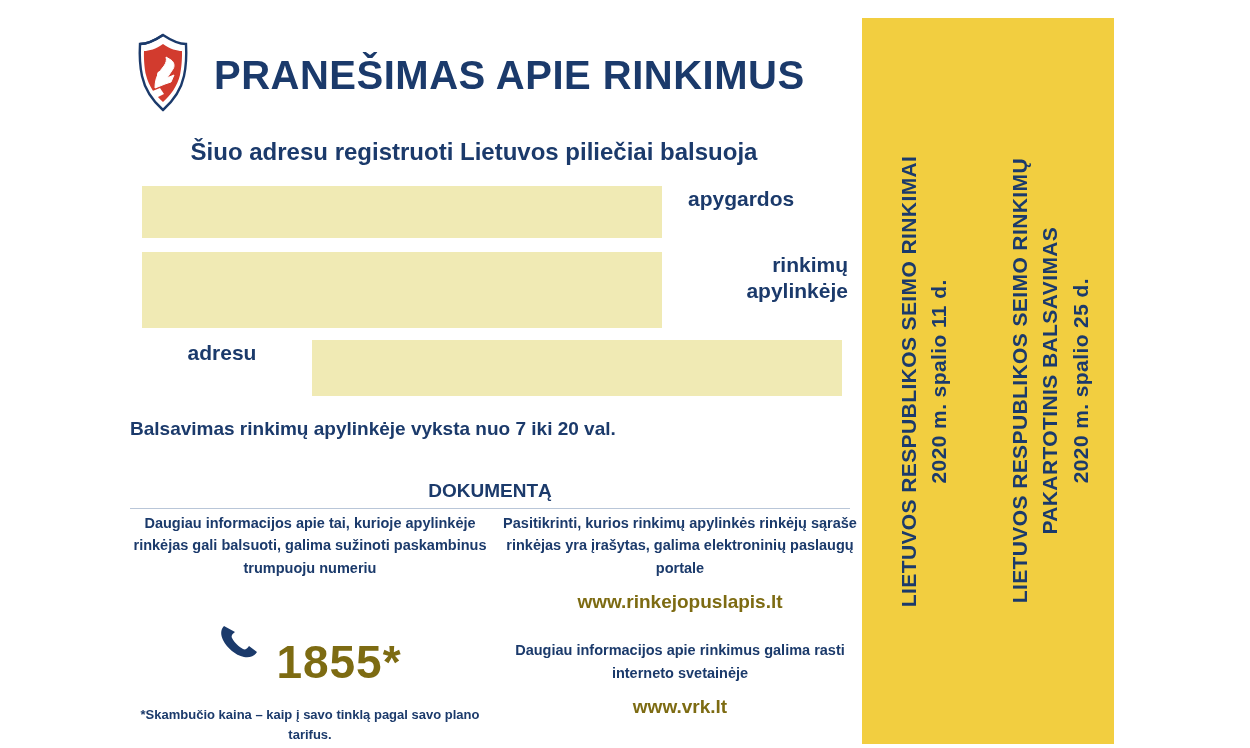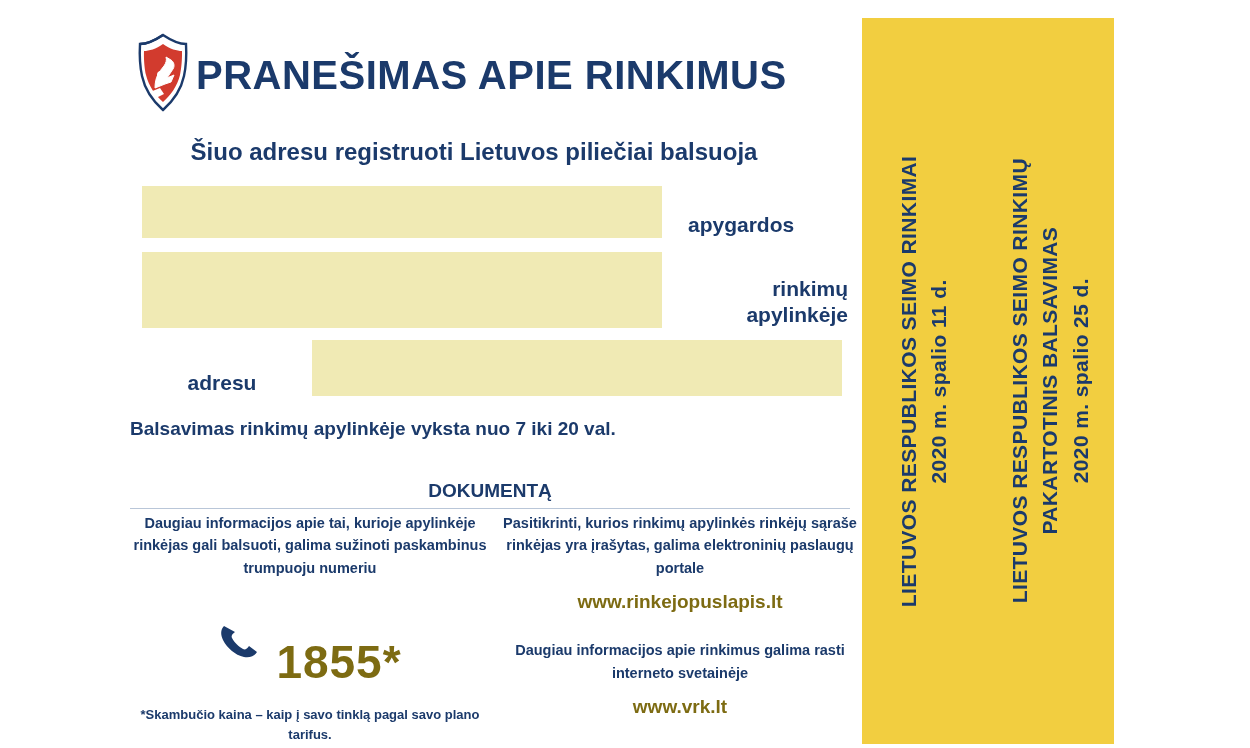--- a/index.html
+++ b/index.html
@@ -31,20 +31,21 @@
   }
 
   .header-row {
     position: absolute;
     left: 130px;
     top: 30px;
     width: 720px;
     height: 90px;
     display: flex;
     align-items: center;
+    gap: 18px;
   }
   .coat {
     width: 66px;
     height: 86px;
     flex: 0 0 auto;
     position: relative;
   }
   .title {
     font-size: 40px;
     font-weight: bold;
@@ -61,21 +62,21 @@
     width: 700px;
     text-align: center;
     font-size: 24px;
     font-weight: bold;
     color: #1b3a6b;
   }
 
   .field-row {
     position: absolute;
     display: flex;
-    align-items: flex-end;
+    align-items: flex-start;
   }
   .blank {
     background: #f0eab4;
     display: block;
   }
   .field-label {
     font-size: 21px;
     font-weight: bold;
     color: #1b3a6b;
     line-height: 1.25;

